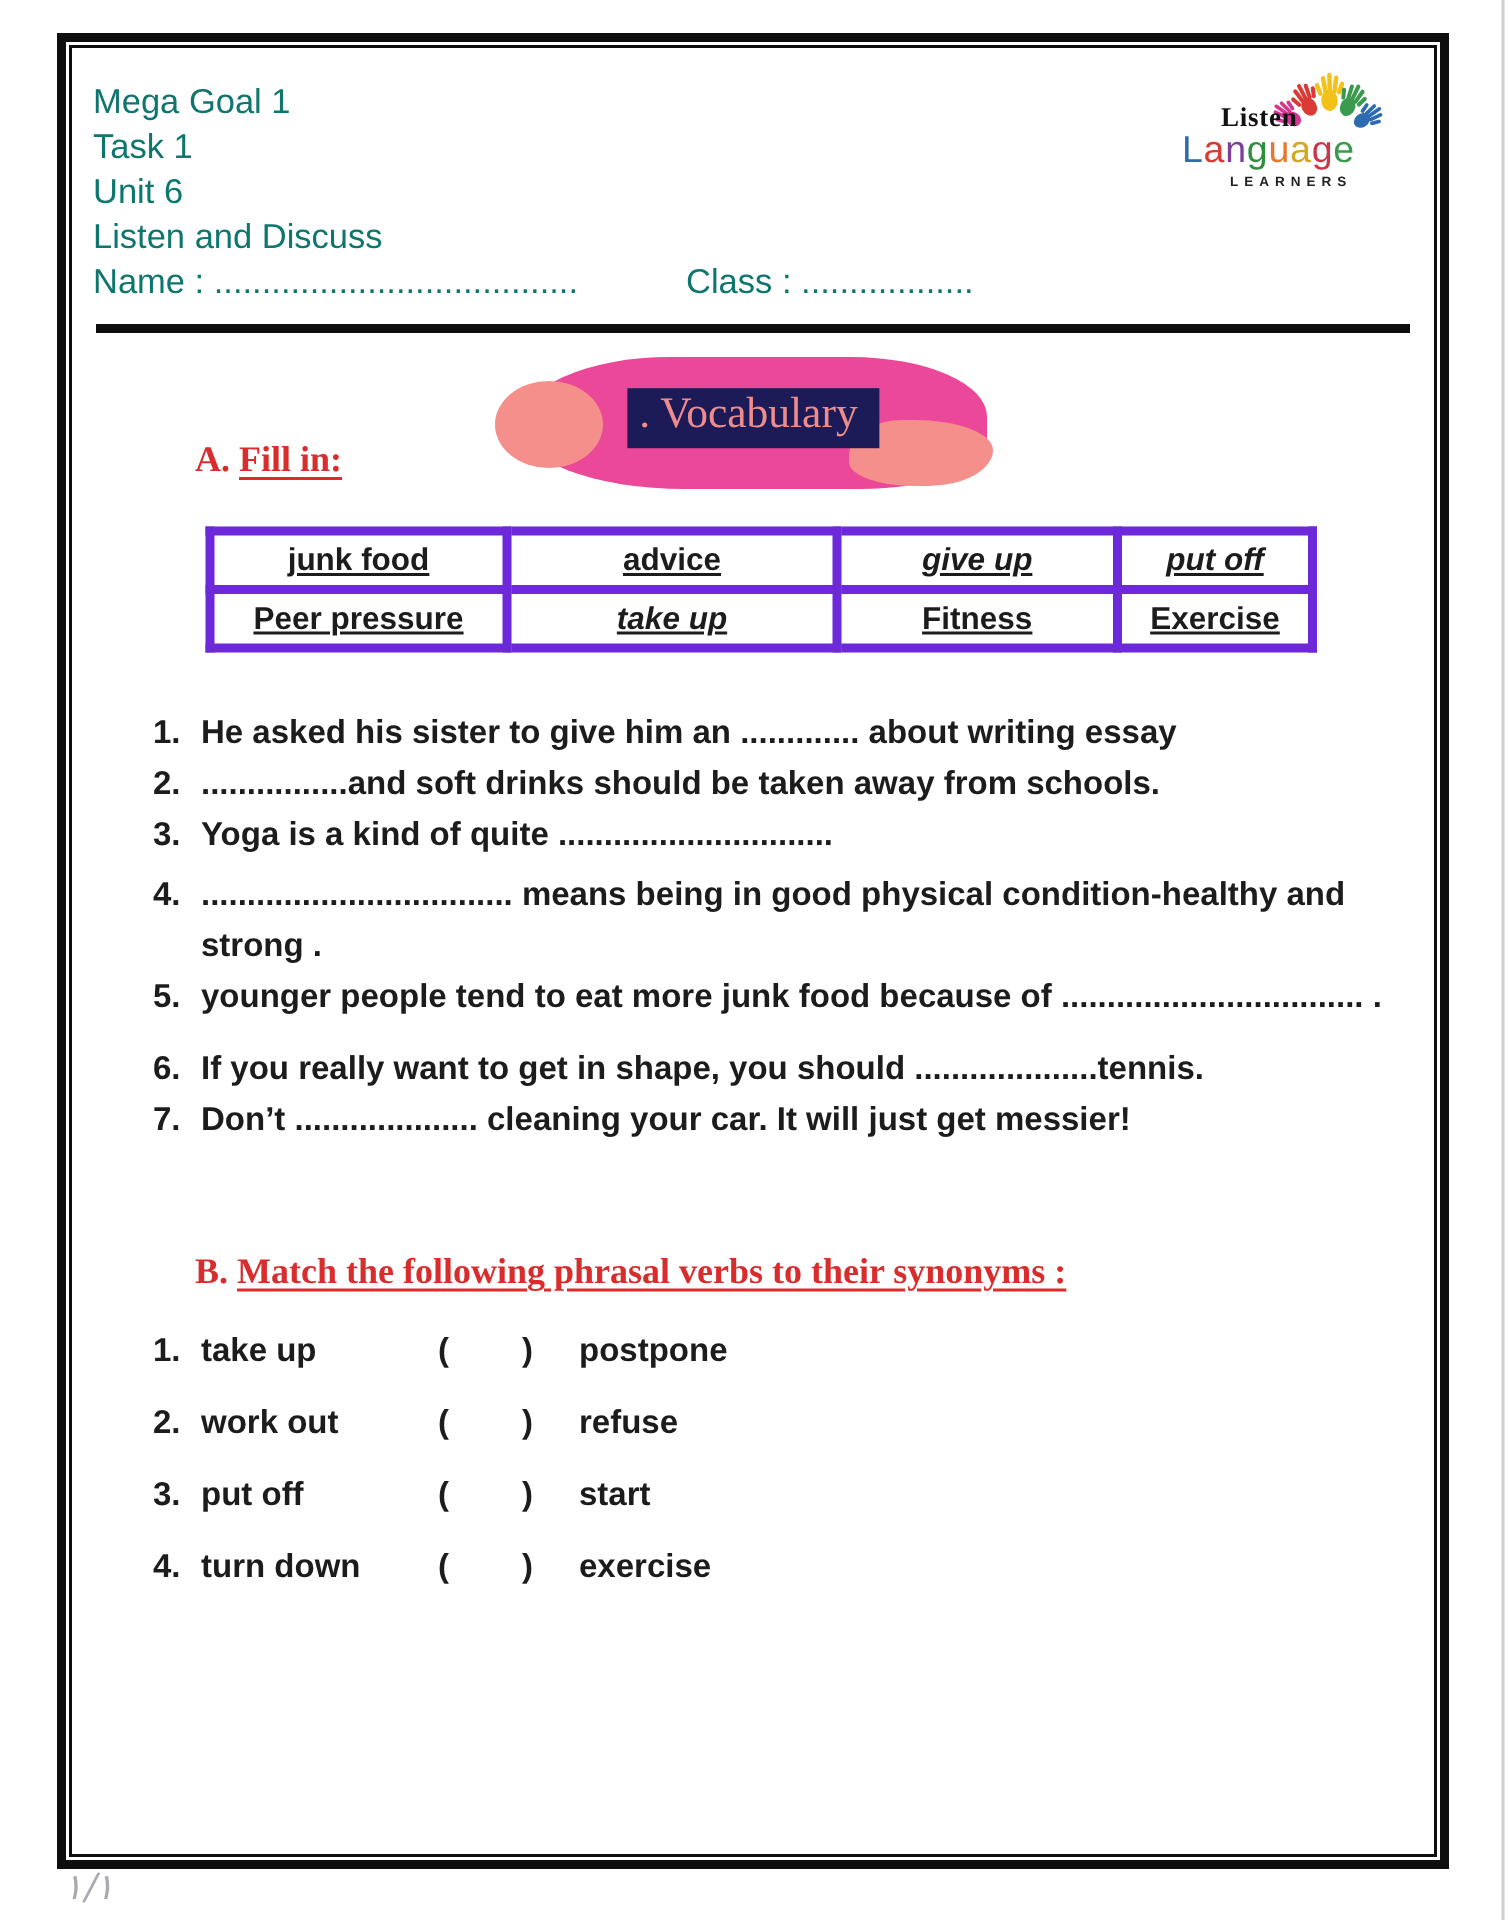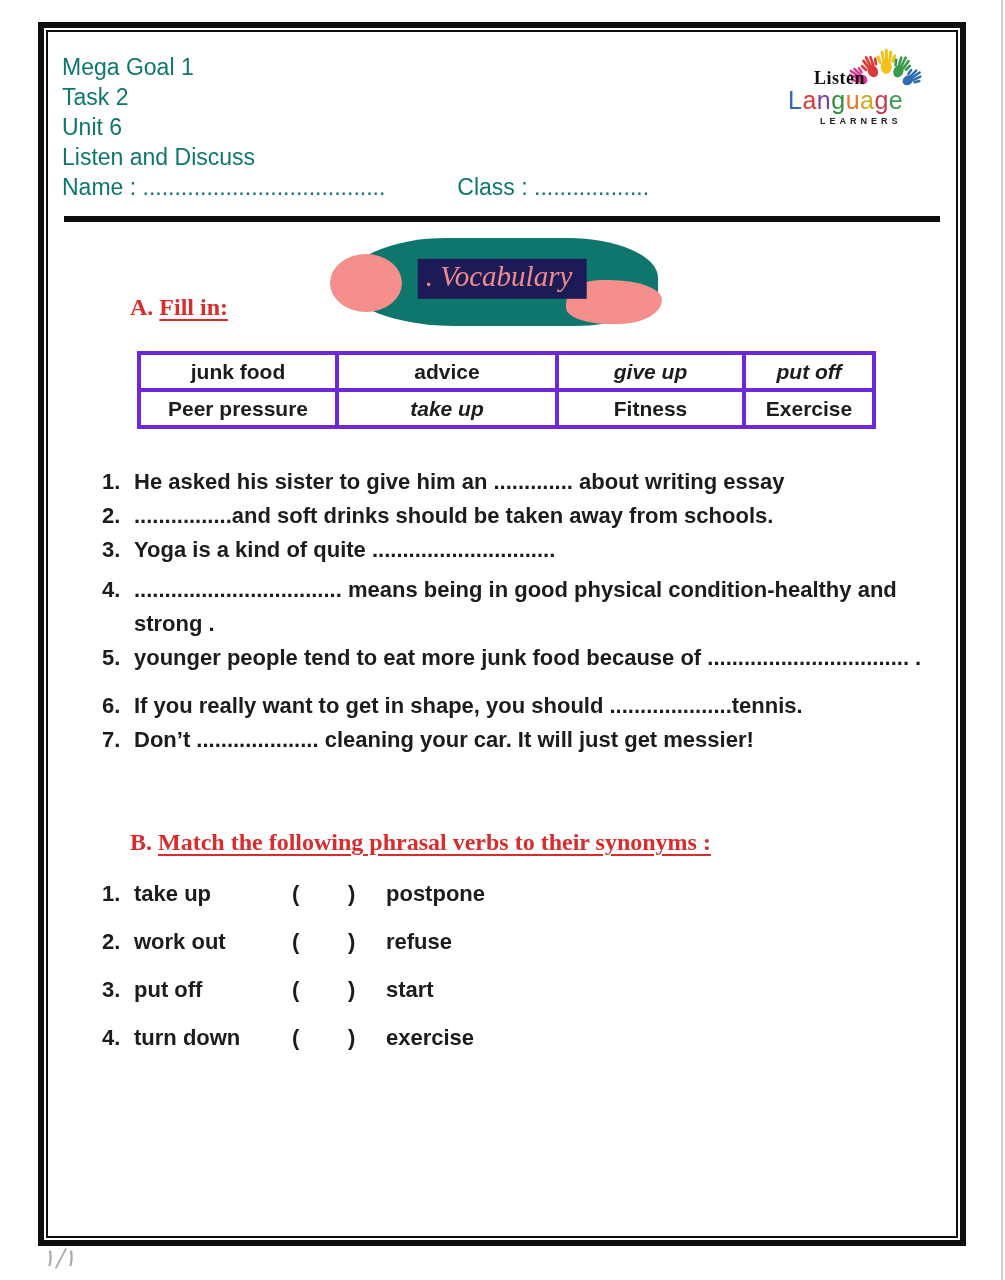--- a/index.html
+++ b/index.html
@@ -27,38 +27,38 @@
 
   
   .logo{position:absolute;top:12px;right:10px;width:160px;height:86px;}
   .hands{position:absolute;top:-2px;right:16px;}
   .logo-english{position:absolute;top:24px;left:28px;font-family:"Liberation Serif",serif;font-weight:bold;font-size:18px;color:#111;letter-spacing:.5px;}
   .logo-language{position:absolute;top:42px;left:2px;font-weight:normal;font-size:25px;letter-spacing:.5px;}
   .logo-learners{position:absolute;top:72px;left:34px;font-size:9px;font-weight:bold;letter-spacing:4px;color:#222;}
 
   
   .vocab-wrap{display:flex;justify-content:center;margin-top:16px;height:0;}
-  .blob{position:relative;width:312px;height:88px;background:#0f766e;
-    border-radius:50% 45% 42% 55% / 80% 70% 58% 75%;font-style:italic;}
+  .blob{position:relative;width:312px;height:88px;background:#ec4899;
+    border-radius:50% 45% 42% 55% / 80% 70% 58% 75%;}
   .blob::before{content:"";position:absolute;left:-16px;top:16px;width:72px;height:58px;background:#f48f8c;border-radius:50%;}
   .blob::after{content:"";position:absolute;right:-4px;bottom:2px;width:96px;height:44px;background:#f48f8c;border-radius:40% 60% 50% 50%/60% 50% 60% 40%;}
   .vocab-box{position:absolute;left:50%;top:50%;transform:translate(-50%,-58%);
     background:#1d1b57;padding:1px 14px 6px 8px;z-index:2;}
   .vocab-title{font-family:"Liberation Serif",serif;font-size:29px;color:#ee8c8c;white-space:nowrap;}
 
   
   .sec-head{font-family:"Liberation Serif",serif;font-weight:bold;font-size:24px;color:#d92c2c;}
   .sec-head .u{text-decoration:underline;text-decoration-thickness:2px;text-underline-offset:4px;}
   .sec-head-a{margin:56px 0 0 68px;}
   .sec-head-b{margin:72px 0 0 68px;}
 
   
   .word-bank{border-collapse:collapse;margin:30px 0 0 75px;table-layout:fixed;}
-  .word-bank td{border:4px solid #6d28d9;height:33px;text-align:center;vertical-align:middle;
-    font-size:21px;font-weight:600;padding:0 4px;}
+  .word-bank td{border:6px solid #6d28d9;height:33px;text-align:center;vertical-align:middle;
+    font-size:21px;font-weight:600;padding:0 4px;text-decoration:underline;}
   .word-bank td.it{font-style:italic;text-align:center;}
   .c1{width:198px;}.c2{width:220px;}.c3{width:187px;}.c4{width:130px;}
 
   
   .fill-list{margin:36px 0 0 40px;font-size:22px;font-weight:600;line-height:34px;}
   .fill-item{display:flex;}
   .fill-item .num{width:32px;flex:0 0 32px;}
   .fill-item .txt{flex:1;}
   .fill-cont{margin-left:32px;}
   .gap-sm{margin-top:6px;}
@@ -80,21 +80,21 @@
 </head>
 <body>
 
 <div class="page-edge-line"></div>
 
 <div class="frame-outer">
   <div class="frame-inner">
 
     <div class="header-block">
       <div>Mega Goal 1</div>
-      <div>Task 2</div>
+      <div>Task 1</div>
       <div>Unit 6</div>
       <div>Listen and Discuss</div>
       <div class="name-class-row">
         <span class="name-field">Name : ......................................</span>
         <span class="class-field">Class : ..................</span>
       </div>
     </div>
 
     <div class="logo">
       <svg class="hands" width="92" height="48" viewBox="0 0 92 48">

